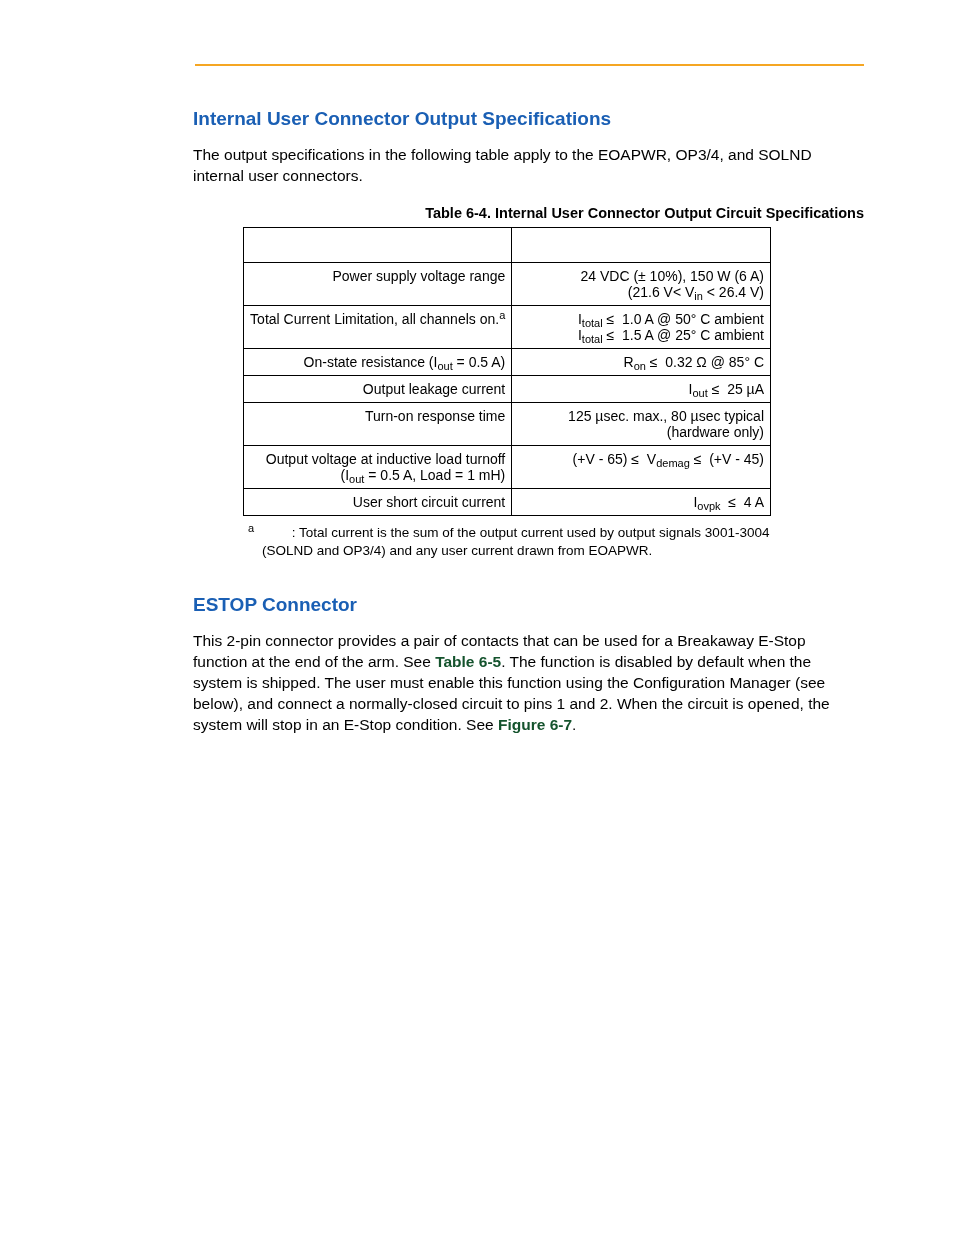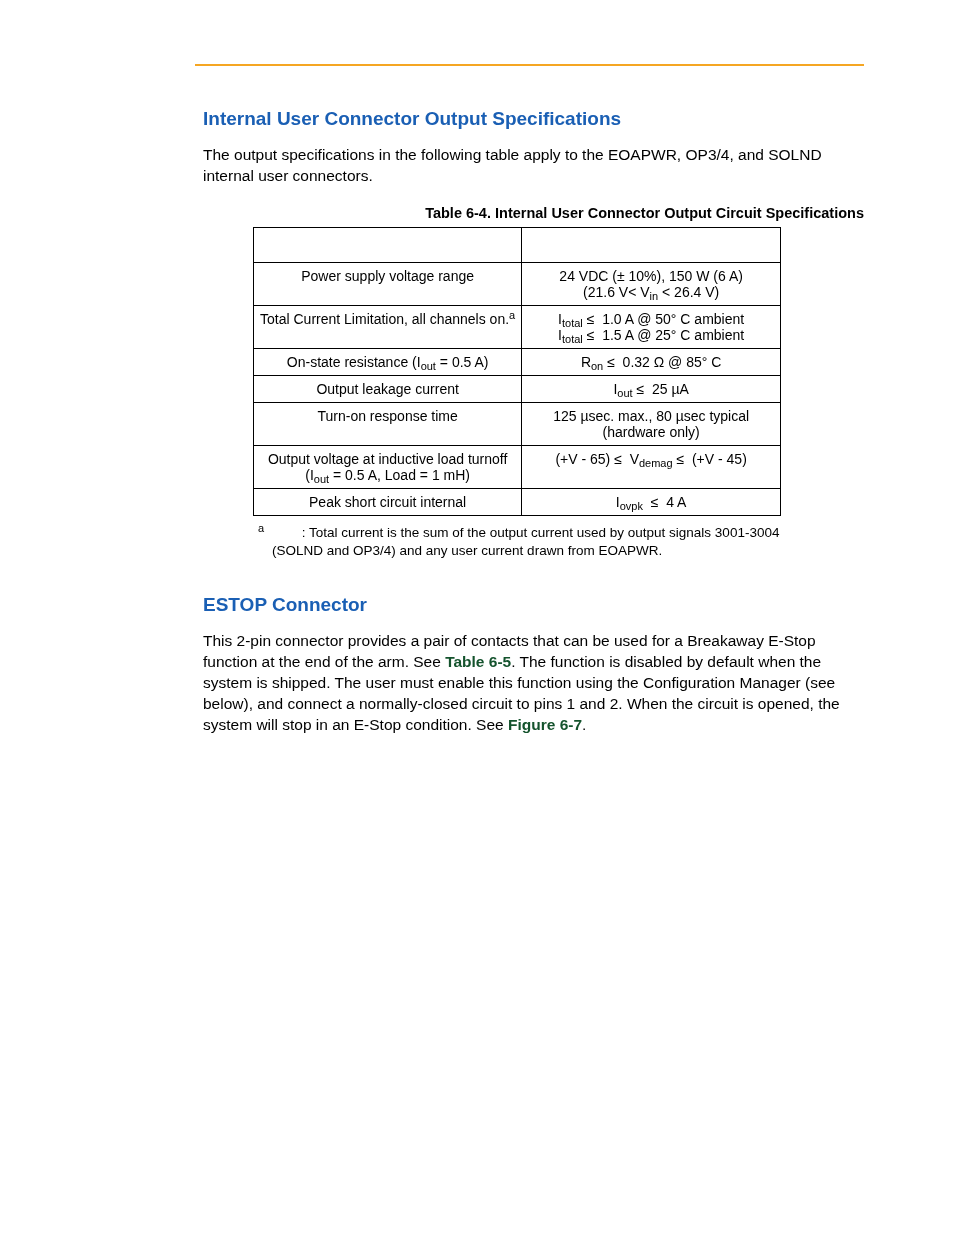--- a/index.html
+++ b/index.html
@@ -18,21 +18,21 @@
   }
   .orange-rule {
     position: absolute;
     left: 195px;
     right: 90px;
     top: 64px;
     border-top: 2px solid #f5a623;
   }
   .content {
     position: absolute;
-    left: 203px;
+    left: 193px;
     right: 90px;
     top: 108px;
   }
   h2.section {
     font-family: "Trebuchet MS", Verdana, Arial, sans-serif;
     color: #1a5fb4;
     font-weight: bold;
     font-size: 19px;
     margin: 0 0 15px 0;
   }
@@ -56,21 +56,21 @@
     border-collapse: collapse;
     margin-left: 50px;
     width: 528px;
     font-family: Arial, Helvetica, sans-serif;
     font-size: 14px;
   }
   table.spec th, table.spec td {
     border: 1px solid #000;
     padding: 5px 6px 5px 6px;
     vertical-align: top;
-    text-align: center;
+    text-align: right;
   }
   table.spec tr.headrow td {
     height: 24px;
   }
   table.spec td.param {
     width: 265px;
   }
   table.spec td.val {
     width: 255px;
   }
@@ -148,21 +148,21 @@
           </tr>
           <tr>
             <td class="param">Turn-on response time</td>
             <td class="val">125 µsec. max., 80 µsec typical (hardware only)</td>
           </tr>
           <tr>
             <td class="param">Output voltage at inductive load turnoff (I<sub>out</sub> = 0.5 A, Load = 1 mH)</td>
             <td class="val">(+V - 65) ≤ &nbsp;V<sub>demag</sub> ≤ &nbsp;(+V - 45)</td>
           </tr>
           <tr>
-            <td class="param">Peak short circuit internal</td>
+            <td class="param">User short circuit current</td>
             <td class="val">I<sub>ovpk</sub> &nbsp;≤ &nbsp;4 A</td>
           </tr>
         </tbody>
     </table>
 
     <p class="footnote" id="footnote-a"><sup>a</sup> &nbsp;&nbsp;&nbsp;&nbsp;&nbsp;&nbsp;&nbsp;&nbsp;&nbsp;: Total current is the sum of the output current used by output signals 3001-3004 (SOLND and OP3/4) and any user current drawn from EOAPWR.</p>
 
     <div class="sec2-block">
       <h2 class="section">ESTOP Connector</h2>
       <p class="body indent" id="estop-body">This 2-pin connector provides a pair of contacts that can be used for a Breakaway E-Stop function at the end of the arm. See <a class="xref">Table 6-5</a>. The function is disabled by default when the system is shipped. The user must enable this function using the Configuration Manager (see below), and connect a normally-closed circuit to pins 1 and 2. When the circuit is opened, the system will stop in an E-Stop condition. See <a class="xref">Figure 6-7</a>.</p>

